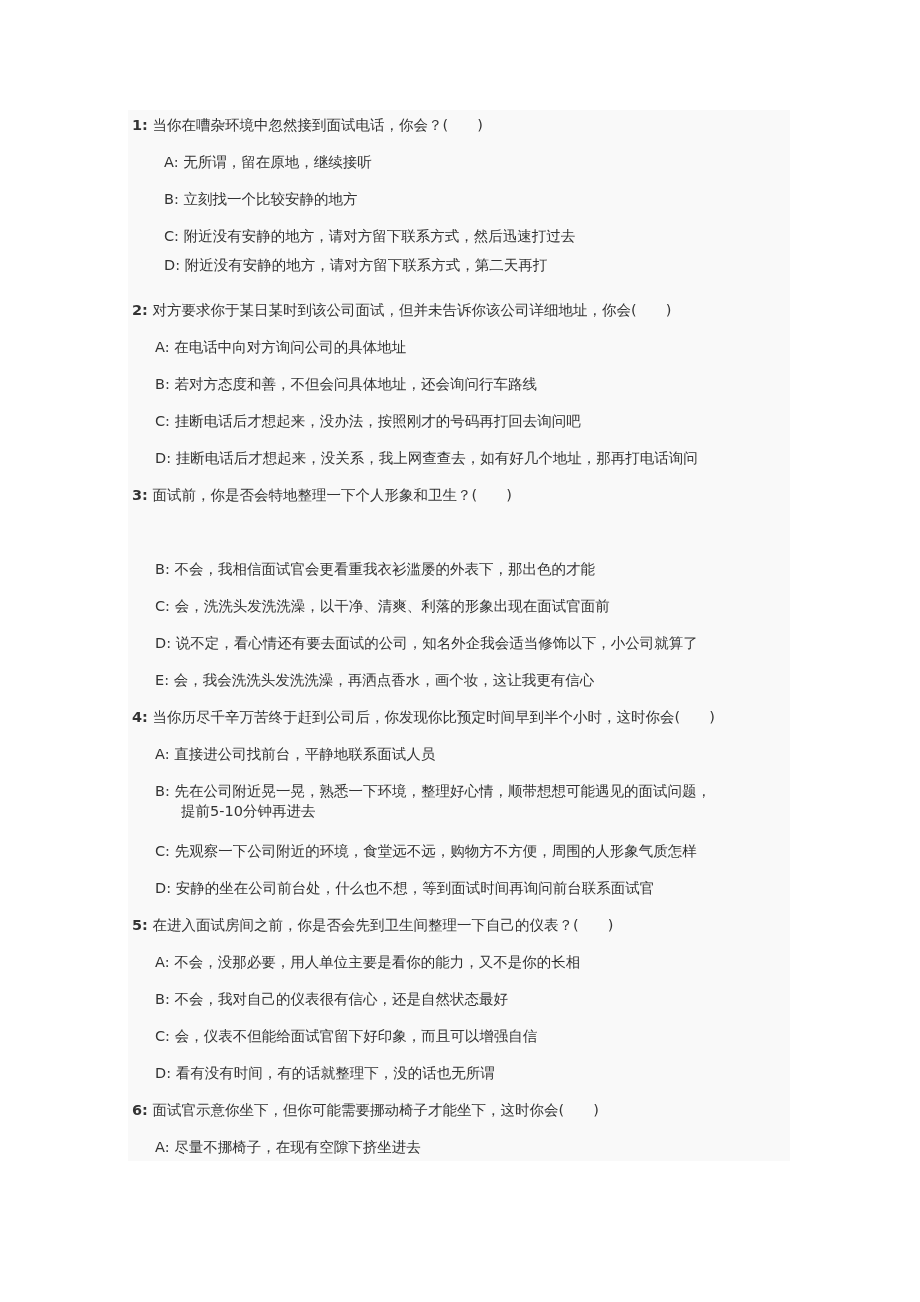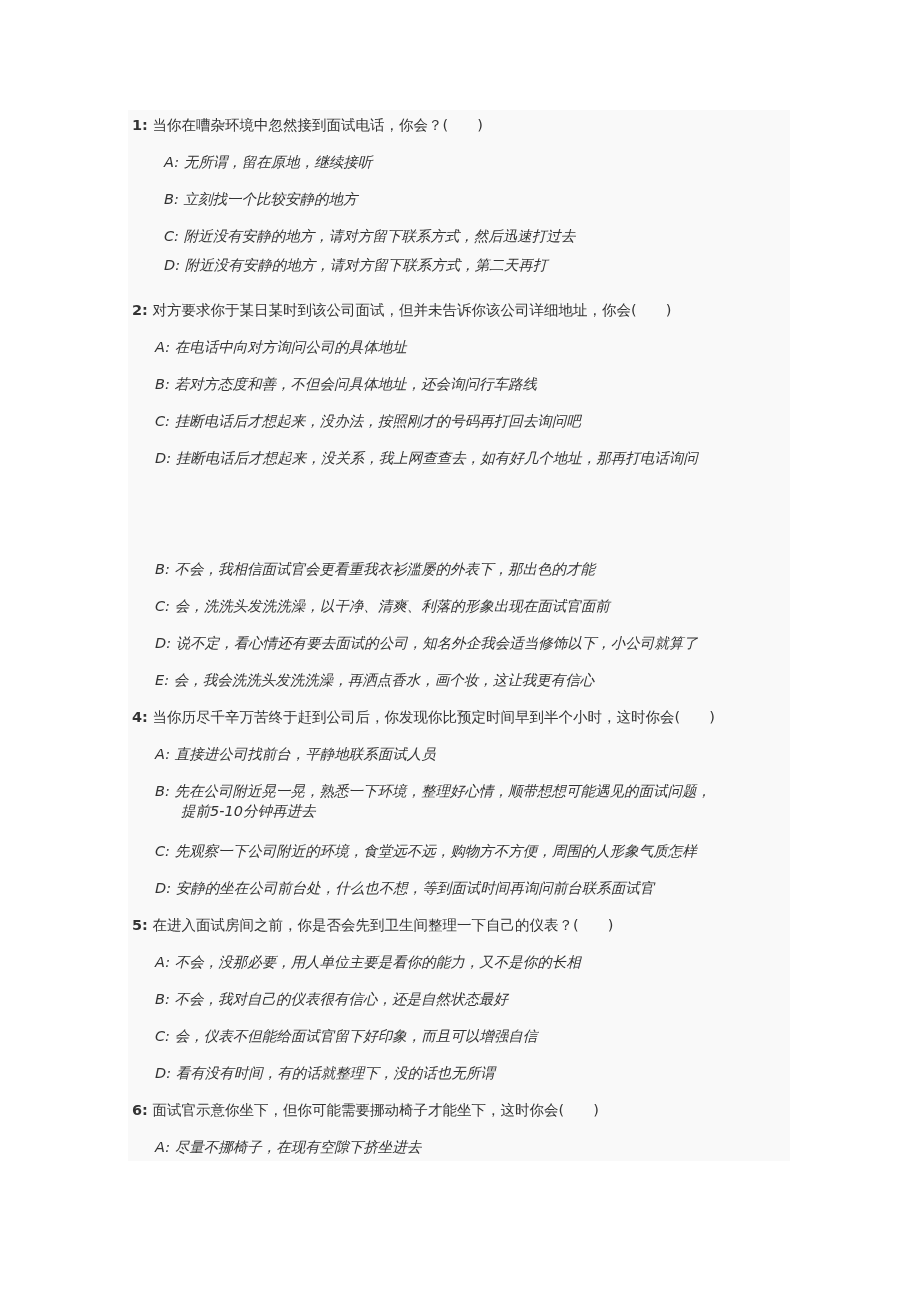--- a/index.html
+++ b/index.html
@@ -2,21 +2,21 @@
 <html><head>
 <meta charset="utf-8">
 <style>
   html, body { margin: 0; padding: 0; background: #ffffff; }
   body { width: 920px; height: 1302px; position: relative; overflow: hidden;
          font-family: "DejaVu Sans", "Liberation Sans", sans-serif; color: #333333; }
   .panel { position: absolute; left: 128px; top: 110px; width: 662px; height: 1051px;
            background: #f9f9f9; }
   .q { position: absolute; left: 4px; font-size: 14.5px; line-height: 20px; white-space: nowrap; }
   .q .num { font-weight: bold; font-family: "DejaVu Sans", sans-serif; }
-  .opt { position: absolute; font-size: 14.5px; line-height: 20px; white-space: nowrap; font-style: italic; }
+  .opt { position: absolute; font-size: 14.5px; line-height: 20px; white-space: nowrap; }
   .opt .label { display: inline-block; }
   .opt .cont { display: block; padding-left: 26px; }
 </style>
 </head>
 <body>
 
 <div class="panel">
 
   <div class="q" style="top:5px">
     <span class="num">1:</span>
@@ -53,20 +53,24 @@
   </div>
   <div class="opt" style="left:27px;top:301px">
     <span class="label">C:</span>
     <span>挂断电话后才想起来，没办法，按照刚才的号码再打回去询问吧</span>
   </div>
   <div class="opt" style="left:27px;top:338px">
     <span class="label">D:</span>
     <span>挂断电话后才想起来，没关系，我上网查查去，如有好几个地址，那再打电话询问</span>
   </div>
 
+  <div class="q" style="top:375px">
+    <span class="num">3:</span>
+    <span>面试前，你是否会特地整理一下个人形象和卫生？(　　)</span>
+  </div>
   <div class="opt" style="left:27px;top:449px">
     <span class="label">B:</span>
     <span>不会，我相信面试官会更看重我衣衫滥屡的外表下，那出色的才能</span>
   </div>
   <div class="opt" style="left:27px;top:523px">
     <span class="label">D:</span>
     <span>说不定，看心情还有要去面试的公司，知名外企我会适当修饰以下，小公司就算了</span>
   </div>
   <div class="opt" style="left:27px;top:486px">
     <span class="label">C:</span>

